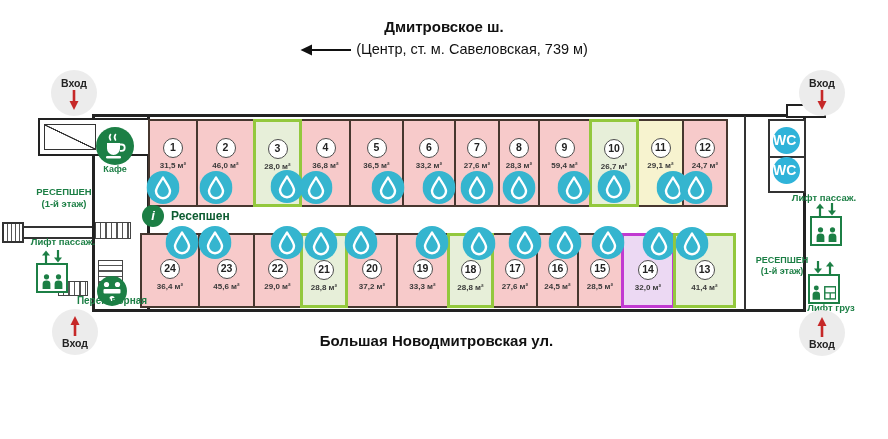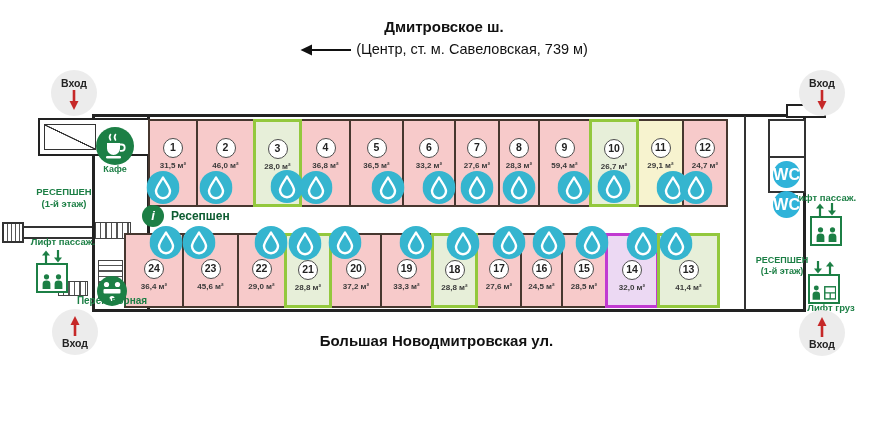--- a/index.html
+++ b/index.html
@@ -44,21 +44,21 @@
   .stairs-v{position:absolute;left:98px;top:260px;width:25px;height:38px;border:1.5px solid #444;
     background:repeating-linear-gradient(180deg,#fff 0 4px,#555 4px 5.5px);}
   .stairs-mid{position:absolute;left:95px;top:222px;width:36px;height:17px;border:1.5px solid #444;
     background:repeating-linear-gradient(90deg,#fff 0 4px,#555 4px 5.5px);}
   .stairs-h{position:absolute;left:58px;top:281px;width:30px;height:15px;border:1.5px solid #444;
     background:repeating-linear-gradient(90deg,#fff 0 4px,#555 4px 5.5px);}
 
   
   .row{position:absolute;display:flex;z-index:2;}
   #row-top{left:148px;top:119px;height:88px;}
-  #row-bottom{left:124px;top:233px;height:75px;}
+  #row-bottom{left:140px;top:233px;height:75px;}
   .room{position:relative;height:100%;background:var(--pink);
     border:2px solid var(--wall);}
   .room + .room{margin-left:-2px;}
   .room.green{background:var(--green-fill);border:3px solid var(--green-bd);z-index:3;}
   .room.yellow{background:var(--yellow-fill);}
   .room.purple{background:var(--purple-fill);border:3px solid var(--purple-bd);z-index:3;padding-left:31px;}
   .room-label{position:absolute;left:0;right:0;text-align:center;}
   #row-top .room-label{top:17px;}
   #row-bottom .room-label{top:24px;}
   .num{width:20px;height:20px;margin:0 auto;border:1.5px solid #4c4c4c;border-radius:50%;
@@ -90,21 +90,21 @@
   .meeting-icon{position:absolute;left:97px;top:276px;z-index:5;}
   .elev{position:absolute;z-index:5;display:flex;flex-direction:column;align-items:center;}
   #elevator-left{left:36px;top:250px;}
   #elevator-right{left:810px;top:203px;}
   #lift-cargo-icon{left:808px;top:261px;}
   .elev-box{width:32px;height:30px;border:2.5px solid var(--green);background:#fff;
     display:flex;align-items:flex-end;justify-content:center;gap:3px;padding:2px 2px;}
   .wc-col{position:absolute;left:768px;top:119px;width:38px;height:74px;border:2px solid #333;z-index:3;background:#fff;}
   .wc-col::after{content:"";position:absolute;left:0;right:0;top:50%;border-top:2px solid #333;}
   .wc-circle{position:absolute;width:27px;height:27px;border-radius:50%;background:var(--wc);
-    color:#fff;font-weight:bold;font-size:16px;text-align:right;line-height:27px;z-index:6;margin-top:34px;}
+    color:#fff;font-weight:bold;font-size:14px;text-align:left;line-height:27px;z-index:6;}
   #wc-1{left:773px;top:127px;}
   #wc-2{left:773px;top:157px;}
 
   
   .entrance{position:absolute;width:46px;height:46px;border-radius:50%;background:var(--entr);
     display:flex;flex-direction:column;align-items:center;justify-content:center;gap:1px;z-index:6;}
   .entrance .elabel{font-size:10.5px;font-weight:bold;color:#222;}
   .red{color:var(--red);}
   #entr-tl{left:51px;top:70px;}
   #entr-tr{left:799px;top:70px;}

